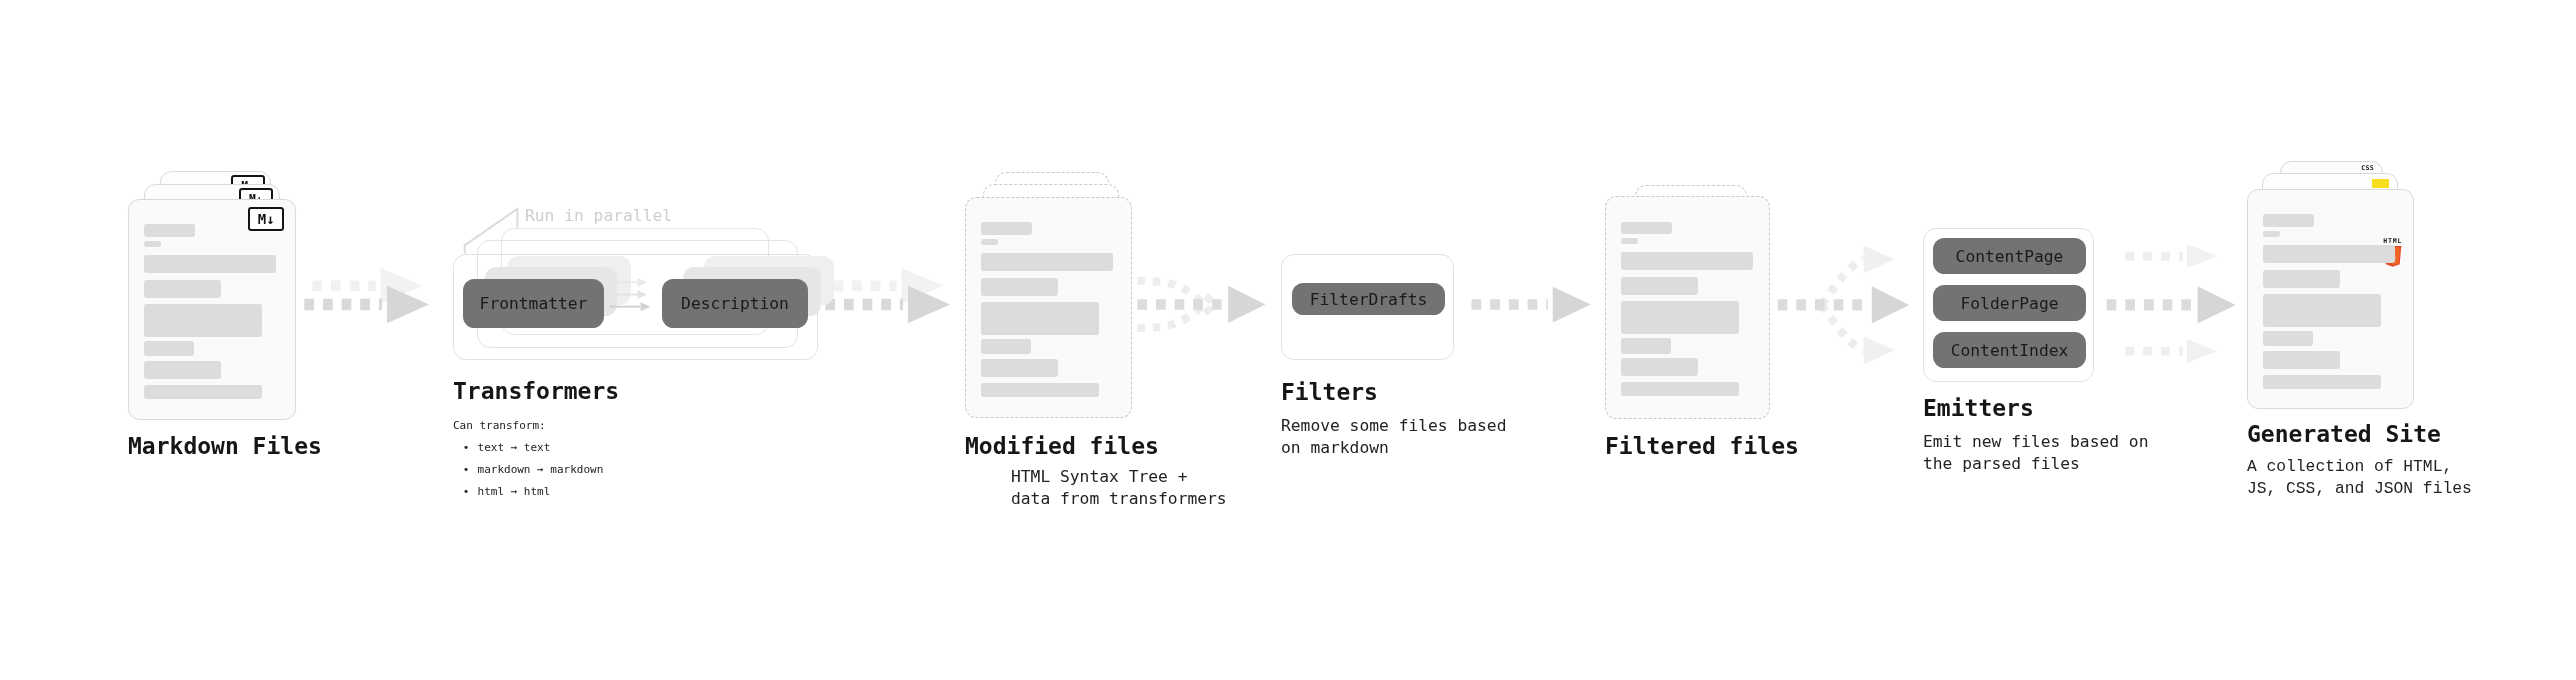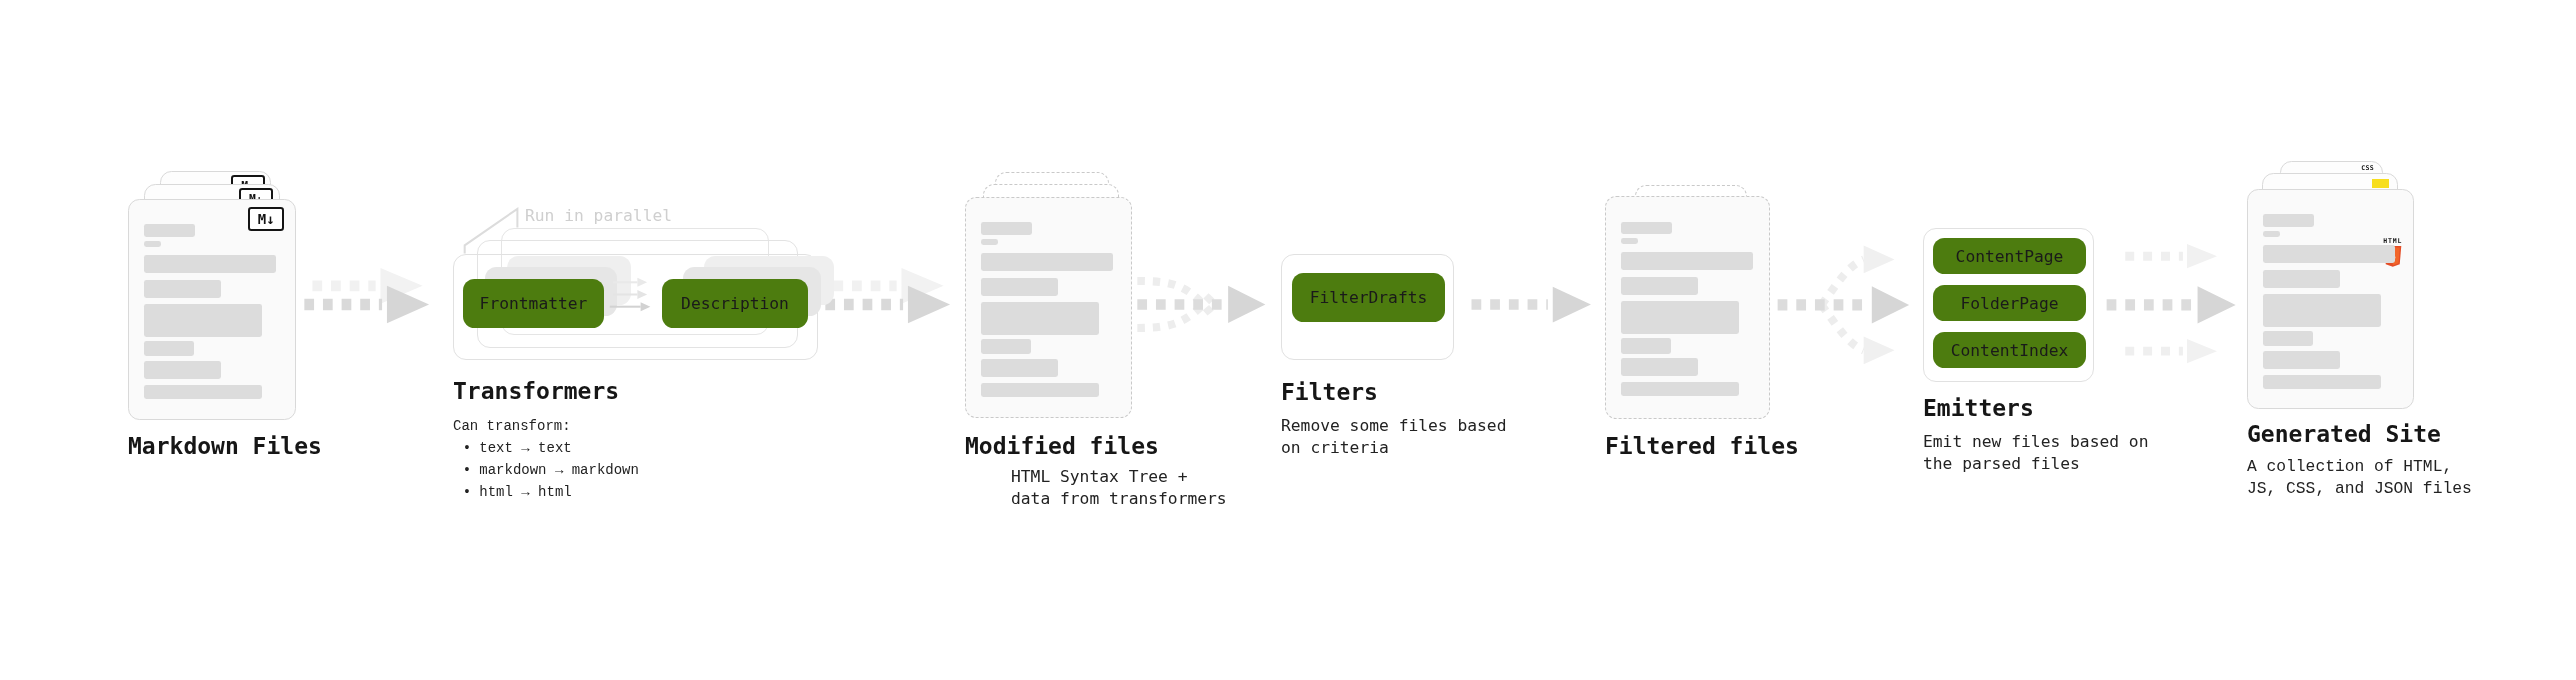--- a/index.html
+++ b/index.html
@@ -25,30 +25,30 @@
   .css-badge{position:absolute;width:19.5px;text-align:center;}
   .css-badge .txt{font-size:6.5px;font-weight:bold;color:#141414;letter-spacing:0.4px;line-height:7.3px;display:block;}
   .css-badge .bluebar{height:3.3px;width:18px;margin:0.8px auto 0;background:var(--css-blue,#2d6ae3);}
   .js-badge{position:absolute;width:17px;height:9px;background:var(--js-yellow,#f7de1e);}
   .html-badge{position:absolute;width:24.4px;text-align:center;}
   .html-badge .txt{font-size:6.5px;font-weight:bold;color:#141414;letter-spacing:0.8px;line-height:7.3px;display:block;}
 
   
   .tbox{position:absolute;border:1.6px solid #e1e1e1;border-radius:13px;background:transparent;box-sizing:border-box;}
   .obox{position:absolute;border:1.6px solid #e1e1e1;border-radius:13px;background:#ffffff;box-sizing:border-box;}
-  .pill{position:absolute;background:#4d7c0f;border-radius:11.4px;display:flex;align-items:center;
+  .pill{position:absolute;background:#737373;border-radius:11.4px;display:flex;align-items:center;
     justify-content:center;font-size:16.3px;color:#1a1a1a;white-space:nowrap;}
   .pill.ghost1{background:#e6e6e6;}
   .pill.ghost2{background:#efefef;}
 
   
   .sec-title{position:absolute;font-size:23px;font-weight:bold;color:#161616;white-space:nowrap;}
   .caption{position:absolute;font-size:16.3px;line-height:22px;color:#222222;white-space:nowrap;}
   .caption .line{display:block;}
-  .bullets{position:absolute;font-size:14px;line-height:22px;color:#222222;white-space:nowrap;font-family:Liberation Mono, monospace;}
+  .bullets{position:absolute;font-size:11px;line-height:22px;color:#222222;white-space:nowrap;}
   .bullet-line{display:flex;gap:8.1px;padding-left:9.8px;}
   .note{position:absolute;font-size:16.3px;color:#cfcfcf;white-space:nowrap;}
 
   svg{position:absolute;overflow:visible;}
 </style>
 </head>
 <body>
 
 <div class="canvas">
 
@@ -155,25 +155,25 @@
   </div>
 
   <svg style="left:1134px;top:268px;" width="142" height="77" viewBox="0 0 175 95">
     <path d="M4 16 C 52 16, 68 22, 98 60" fill="none" stroke="#ededed" stroke-width="10" stroke-dasharray="9 10"></path>
     <path d="M4 74 C 52 74, 66 66, 96 34" fill="none" stroke="#ededed" stroke-width="10" stroke-dasharray="9 10"></path>
     <line x1="4" y1="45" x2="110" y2="45" stroke="#dcdcdc" stroke-width="13" stroke-dasharray="12 11"></line>
     <path d="M116 22 L116 68 L162 45 Z" fill="#d6d6d6"></path>
   </svg>
 
   <div class="obox" style="left:1281px;top:254px;width:173px;height:106px;"></div>
-  <div class="pill" style="left:1292px;top:273px;width:153px;height:49px;">FilterDrafts</div>
+  <div class="pill" style="left:1292px;top:283px;width:153px;height:32px;">FilterDrafts</div>
   <div class="sec-title" style="left:1281px;top:379px;">Filters</div>
   <div class="caption" style="left:1281px;top:415px;">
     <span class="line">Remove some files based</span>
-    <span class="line">on criteria</span>
+    <span class="line">on markdown</span>
   </div>
 
   <svg style="left:1465px;top:284px;" width="130" height="41" viewBox="0 0 160 50">
     <line x1="8" y1="25" x2="102" y2="25" stroke="#dcdcdc" stroke-width="13" stroke-dasharray="12 11"></line>
     <path d="M108 3 L108 47 L155 25 Z" fill="#d6d6d6"></path>
   </svg>
 
   <div class="abs" style="left:1605px;top:185px;width:165px;height:244px;">
     <div class="card dashed" style="left:30px;top:0;width:112px;height:42px;z-index:1;"></div>
     <div class="card dashed front" style="left:0;top:11.4px;width:165px;height:223px;z-index:2;">

